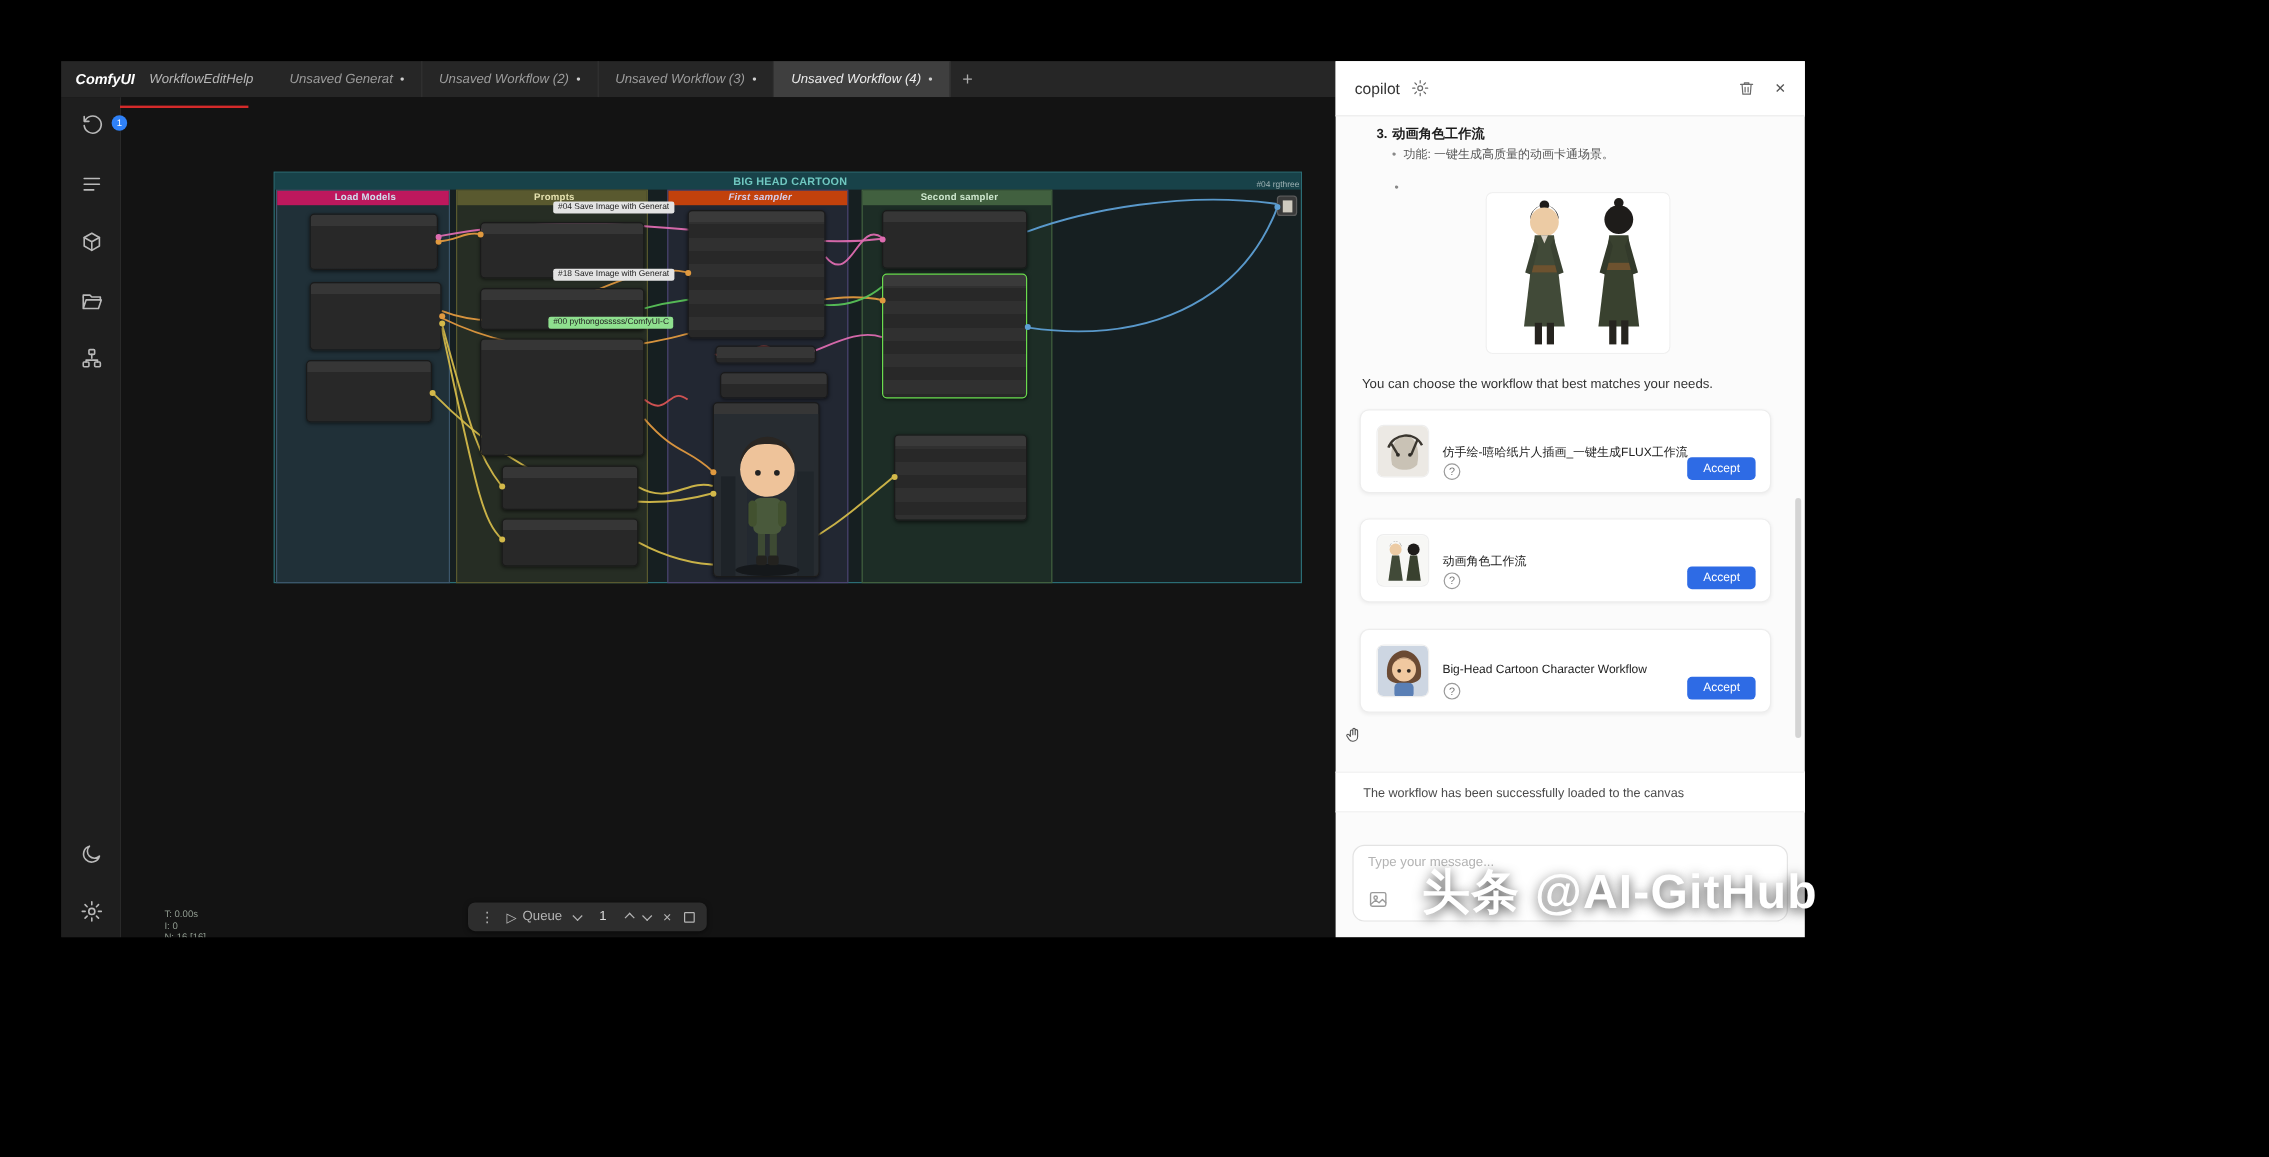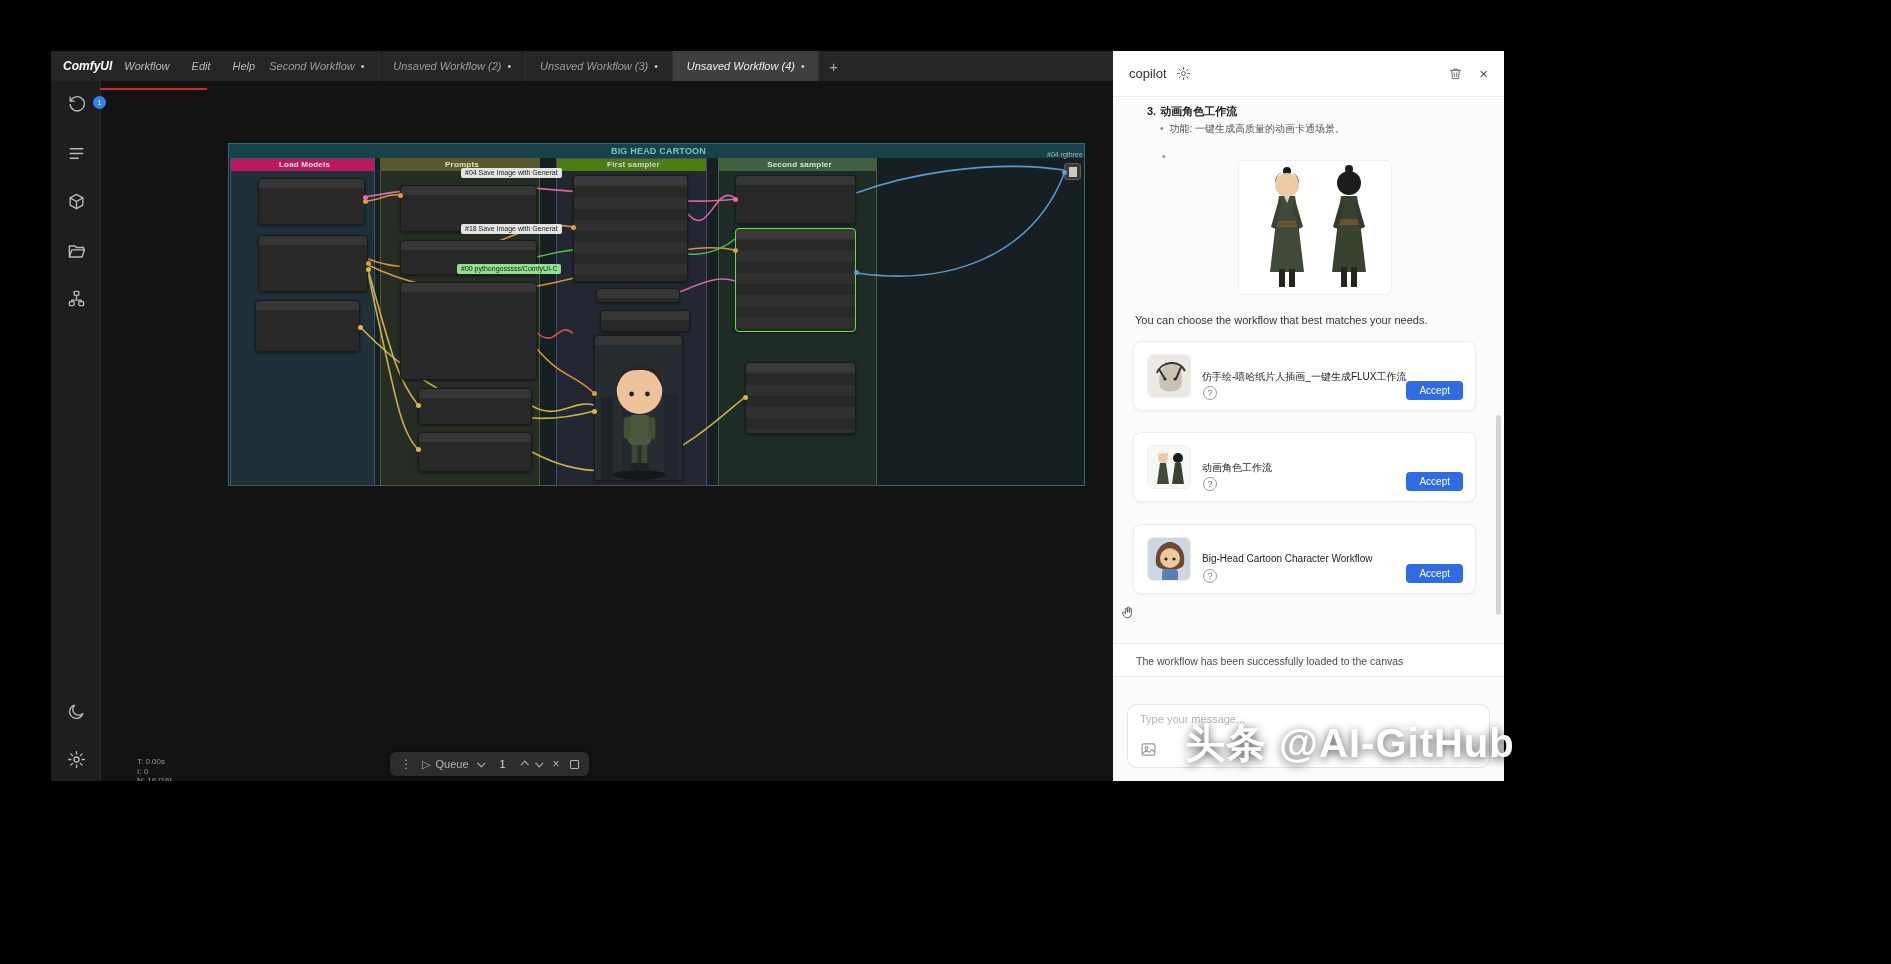--- a/index.html
+++ b/index.html
@@ -7,21 +7,21 @@
     font-family:"Liberation Sans", sans-serif; }
   .stage { position:relative; width:1891px; height:964px; background:#000; }
 
   
   .window { position:absolute; left:51px; top:51px; width:1453px; height:730px; background:#141414; }
 
   
   .menubar { position:absolute; left:0; top:0; width:1062px; height:30px; background:#262626;
     display:flex; align-items:center; color:#b8b8b8; font-size:11px;font-style:italic; }
   .logo { color:#fff; font-weight:bold; font-size:12px; padding:0 12px; cursor:pointer; }
-  .menus { display:flex; gap:22px; }
+  .menus { display:flex; margin-right:16px; }
   .menus span { cursor:pointer; }
   .tabs { display:flex; height:30px; align-items:stretch; }
   .tab { display:flex; align-items:center; gap:6px; padding:0 14px; font-size:11px;
     color:#9c9c9c; border-right:1px solid #323232; cursor:pointer; white-space:nowrap; }
   .tab.active { background:#3f3f3f; color:#ececec; }
   .tab .dot { font-size:10px; color:#cfcfcf; }
   .newtab { width:28px; height:30px; display:flex; align-items:center; justify-content:center;
     color:#aaa; font-size:15px; cursor:pointer; }
   .redline { position:absolute; left:49px; top:37px; width:107px; height:2px; background:#d42a2a; z-index:20; }
 
@@ -43,21 +43,21 @@
   .group { position:absolute; border:1px solid; z-index:1;text-align:center; }
   .ghead { height:12px; font-size:8px; line-height:12px; padding-left:4px; font-weight:bold;
     letter-spacing:.2px; overflow:hidden; white-space:nowrap; }
   .bigg { left:127px; top:62px; width:857px; height:343px; border-color:#2b6d75; background:rgba(43,109,117,0.14); }
   .bigg .ghead { height:14px; line-height:14px; background:rgba(24,70,78,0.9); color:#6fc7c0; font-size:9px; }
   .g-load { left:129px; top:77px; width:145px; height:328px; border-color:#3c566b; background:rgba(70,110,140,0.22); }
   .g-load .ghead { background:#be185d; color:#cfe0ef; }
   .g-prompts { left:279px; top:77px; width:160px; height:328px; border-color:#59592f; background:rgba(110,110,50,0.18); }
   .g-prompts .ghead { background:#59592f; color:#e6e2b0; }
   .g-first { left:455px; top:77px; width:151px; height:328px; border-color:#4b4470; background:rgba(90,80,130,0.18); }
-  .g-first .ghead { background:#4d7c0f; color:#d6cfee; }
+  .g-first .ghead { background:#c2410c; color:#d6cfee;font-style:italic; }
   .g-second { left:617px; top:77px; width:159px; height:328px; border-color:#41603f; background:rgba(70,120,70,0.16); }
   .g-second .ghead { background:#41603f; color:#cfe8cf; }
 
   .gnode { position:absolute; z-index:3; border-radius:4px; border:1px solid #1a1a1a;
     background:linear-gradient(180deg,#363636 0,#363636 9px,#282828 9px);
     box-shadow:0 1px 3px rgba(0,0,0,0.5); cursor:pointer; }
   .gnode.rows { background:
     linear-gradient(180deg,#3a3a3a 0,#3a3a3a 9px,rgba(0,0,0,0) 9px),
     repeating-linear-gradient(180deg,#303030 0 11px,#282828 11px 22px); }
   .gnode.sel { border:1px solid #6bdb4e; }
@@ -154,21 +154,21 @@
 
     <header class="menubar">
       <span class="logo">ComfyUI</span>
       <nav class="menus">
         <span>Workflow</span>
         <span>Edit</span>
         <span>Help</span>
       </nav>
       <div class="tabs">
         <div class="tab">
-          <span>Second Workflow</span>
+          <span>Unsaved Generat</span>
           <span class="dot">•</span>
         </div>
         <div class="tab">
           <span>Unsaved Workflow (2)</span>
           <span class="dot">•</span>
         </div>
         <div class="tab">
           <span>Unsaved Workflow (3)</span>
           <span class="dot">•</span>
         </div>

